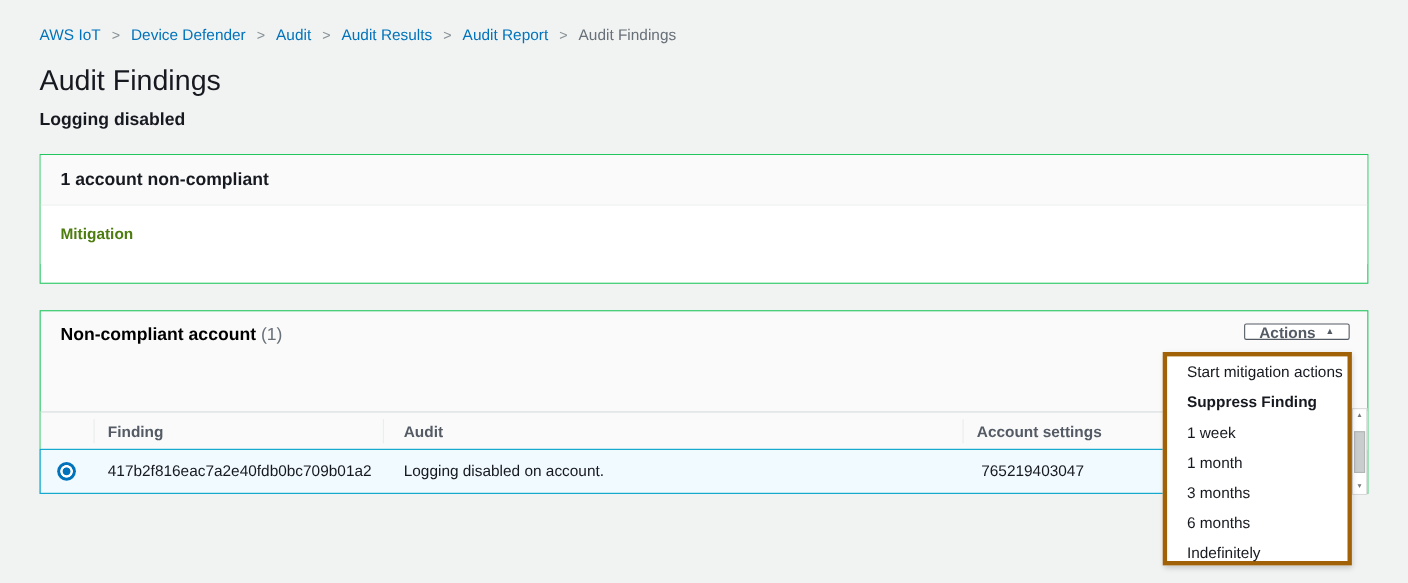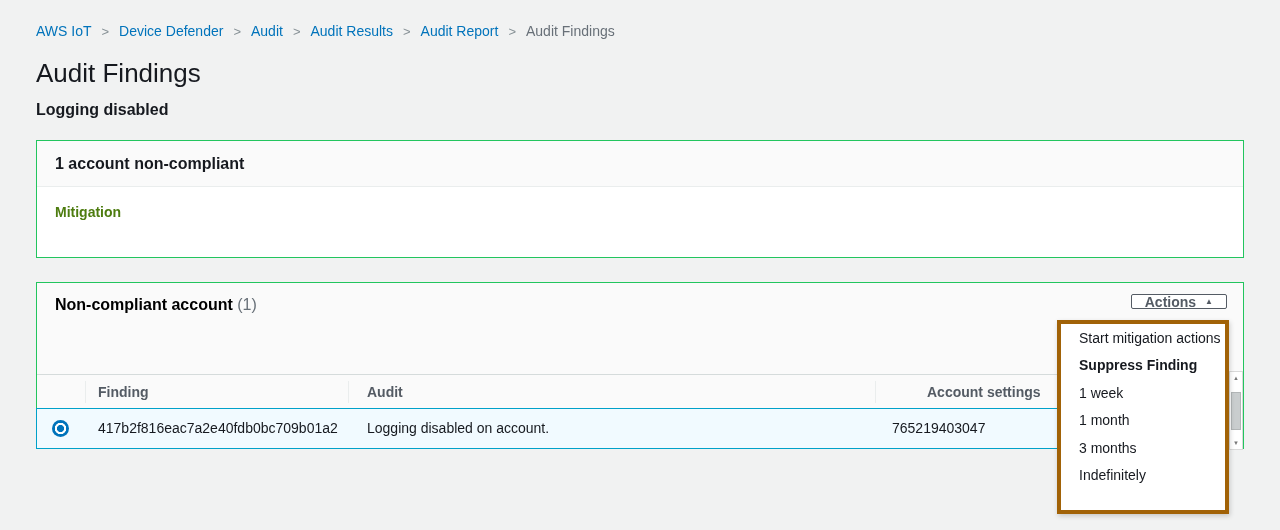--- a/index.html
+++ b/index.html
@@ -34,21 +34,21 @@
   .actions-btn { position:absolute; top:11px; right:16px; height:15px; padding:0 13px;
                  background:#fff; border:1px solid #545b64; border-radius:2px;
                  font-family:"Liberation Sans", sans-serif; font-size:14px; font-weight:700; color:#545b64;
                  display:inline-flex; align-items:center; gap:9px; cursor:pointer; }
   .actions-btn .tri { font-size:8px; line-height:8px; }
 
   
   .thead { position:absolute; left:0; top:91px; width:1206px; height:35px; background:#fafafa;
            border-top:1px solid #d5dbdb; font-size:14px; font-weight:700; color:#545b64; }
   .thead .th { position:absolute; top:0; line-height:34px; cursor:pointer; }
-  .th-finding { left:61px; } .th-reason { left:330px; } .th-account { left:890px; }
+  .th-finding { left:61px; } .th-reason { left:330px; } .th-account { left:851px; }
   .thead .colsep { position:absolute; top:6px; width:1px; height:22px; background:#eaeded; }
   .cs1 { left:48px; } .cs2 { left:311px; } .cs3 { left:838px; }
 
   
   .trow { position:absolute; left:-1px; top:125px; width:1194px; height:41px;
           background:var(--selected_row_bg, #f1faff); border:1px solid var(--selected_row_border, #00a1c9);
           font-size:14px; cursor:pointer; }
   .radio { position:absolute; left:15px; top:11px; width:17px; height:17px; border-radius:50%;
            background:radial-gradient(circle at center, var(--accent,#0073bb) 0 3.2px, #fff 3.9px 5.4px, var(--accent,#0073bb) 6px 8.5px); }
   .trow .td { position:absolute; top:0; line-height:38px; color:#16191f; }
@@ -133,16 +133,17 @@
       <span class="sb-arrow">▼</span>
     </div>
   </section>
 
   <div class="menu">
     <div class="mi">Start mitigation actions</div>
     <div class="mi mh">Suppress Finding</div>
     <div class="mi ms">1 week</div>
     <div class="mi ms">1 month</div>
     <div class="mi ms">3 months</div>
+    <div class="mi ms">6 months</div>
     <div class="mi ms">Indefinitely</div>
   </div>
 
 </div>
 
 </body></html>

